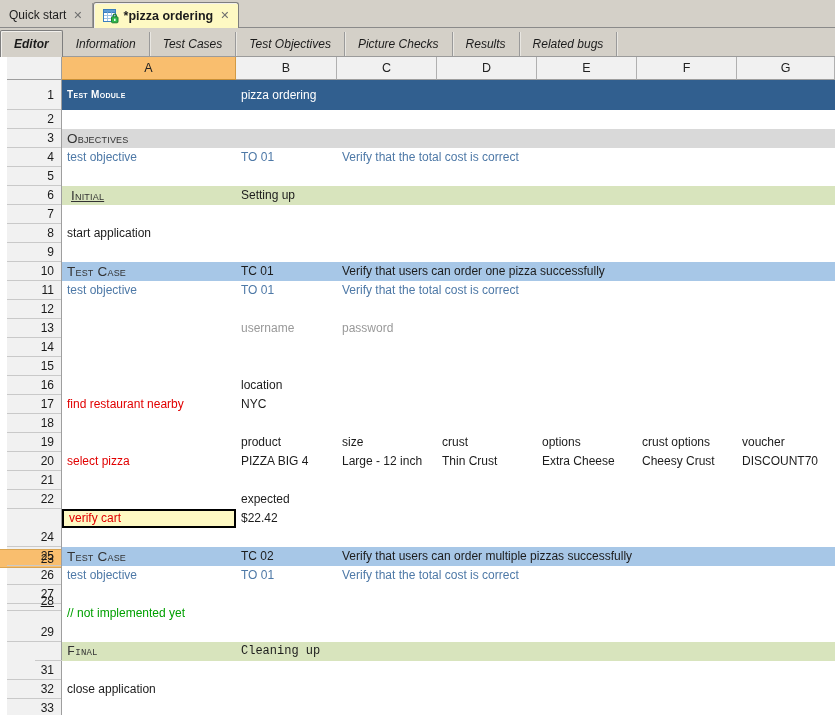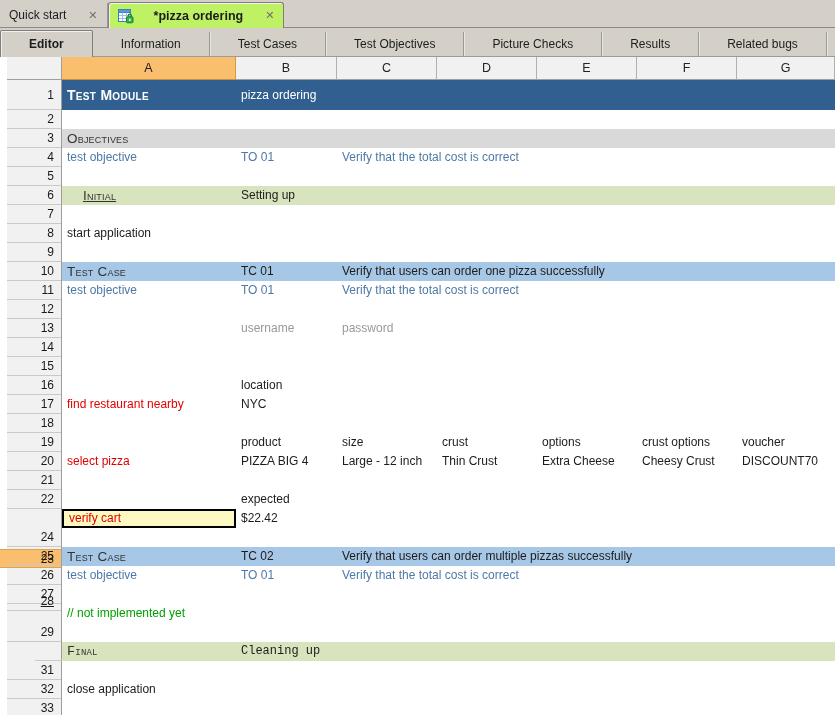--- a/index.html
+++ b/index.html
@@ -13,42 +13,42 @@
   
   .doc-tabbar{
     position:absolute;left:0;top:0;width:835px;height:28px;
     background:#d4d0c8;
   }
   .doc-tabbar::after{
     content:"";position:absolute;left:0;bottom:0;width:100%;height:1px;
     background:#8a8a8a;
   }
   .doc-tab{
-    position:relative;display:inline-flex;align-items:center;gap:20px;
+    position:relative;display:inline-flex;align-items:center;gap:5px;
     height:24px;margin-top:3px;padding:0 9px;vertical-align:top;
     border-right:1px solid #9a9a9a;cursor:default;z-index:1;
   }
   .doc-tab.active{
-    background:#bef264;height:25px;margin-top:2px;z-index:3;
+    background:#fef9c3;height:25px;margin-top:2px;z-index:3;
     border:1px solid #7e7e7e;border-bottom:none;
     border-top-left-radius:3px;border-top-right-radius:3px;
     box-shadow:inset 1px 1px 0 #f2f0ec;
   }
   .doc-tab.active .doc-tab-label{font-weight:bold;font-size:12.5px;}
   .doc-tab .close{color:#6f6f6f;font-size:11px;font-weight:bold;padding-left:2px;}
   .tabicon{display:inline-flex;width:16px;height:16px;}
   
   .view-tabbar{
     position:absolute;left:0;top:28px;width:835px;height:29px;
     background:#d4d0c8;border-bottom:1px solid #9b9b9b;box-sizing:border-box;
   }
   .view-tab{
     position:relative;display:inline-block;vertical-align:top;
-    line-height:24px;height:24px;margin-top:4px;padding:0 28px;
-    border-right:1px solid #9a9a9a;box-shadow:1px 0 0 #e9e7e2;cursor:default;
+    line-height:24px;height:24px;margin-top:4px;padding:0 13px;
+    border-right:1px solid #9a9a9a;box-shadow:1px 0 0 #e9e7e2;cursor:default;font-style:italic;
   }
   .view-tab.active{
     font-weight:bold;height:26px;margin-top:2px;line-height:26px;
     background:#d4d0c8;border:1px solid #7e7e7e;border-bottom:none;
     border-top-left-radius:2px;border-top-right-radius:2px;
     box-shadow:inset 1px 1px 0 #f2f0ec;z-index:2;
   }
   
   .sheet{position:absolute;left:0;top:57px;width:835px;height:658px;background:#ffffff;}
   .corner{
@@ -87,21 +87,21 @@
     position:absolute;top:0;padding-left:5px;box-sizing:border-box;
     white-space:nowrap;overflow:visible;cursor:default;
   }
   .cell.black{color:#1c1c1c;}
   .cell.white{color:#ffffff;}
   .cell.blue{color:#4e79a7;}
   .cell.red{color:#e10000;}
   .cell.green{color:#00a000;}
   .cell.gray{color:#999999;}
   .cell.caps{font-variant:small-caps;font-size:13.5px;color:#333333;letter-spacing:0.2px;}
-  .cell.caps-white{font-variant:small-caps;font-size:14px;color:#ffffff;font-weight:bold;letter-spacing:0.3px;}
+  .cell.caps-white{font-variant:small-caps;font-size:10px;color:#ffffff;font-weight:bold;letter-spacing:0.3px;}
   .cell.selected{
     border:2px solid #000;background:#fef9c3;z-index:5;
   }
 </style>
 </head>
 <body>
 
 <div class="doc-tabbar"><div class="doc-tab">
       <span class="doc-tab-label">Quick start</span>
       <span class="close">✕</span>
@@ -180,21 +180,21 @@
       <div class="row band-section" style="top: 49px; height: 19px;">
         <div class="cell caps" style="left: 0px; width: 174px; height: 19px; line-height: 19px;">Objectives</div>
       </div>
       <div class="row" style="top: 68px; height: 19px;">
         <div class="cell blue" style="left: 0px; width: 174px; height: 19px; line-height: 19px;">test objective</div>
         <div class="cell blue" style="left: 174px; width: 101px; height: 19px; line-height: 19px;">TO 01</div>
         <div class="cell blue" style="left: 275px; width: 100px; height: 19px; line-height: 19px;">Verify that the total cost is correct</div>
       </div>
       <div class="row" style="top: 87px; height: 19px;"></div>
       <div class="row band-setup" style="top: 106px; height: 19px;">
-        <div class="cell caps" style="left: 16px; width: 174px; height: 26px; line-height: 19px; text-decoration: underline;">Initial</div>
+        <div class="cell caps" style="left: 4px; width: 174px; height: 26px; line-height: 19px; text-decoration: underline;">Initial</div>
         <div class="cell black" style="left: 174px; width: 101px; height: 19px; line-height: 19px;">Setting up</div>
       </div>
       <div class="row" style="top: 125px; height: 19px;"></div>
       <div class="row" style="top: 144px; height: 19px;">
         <div class="cell black" style="left: 0px; width: 174px; height: 19px; line-height: 19px;">start application</div>
       </div>
       <div class="row" style="top: 163px; height: 19px;"></div>
       <div class="row band-testcase" style="top: 182px; height: 19px;">
         <div class="cell caps" style="left: 0px; width: 174px; height: 19px; line-height: 19px;">Test Case</div>
         <div class="cell black" style="left: 174px; width: 101px; height: 19px; line-height: 19px;">TC 01</div>

